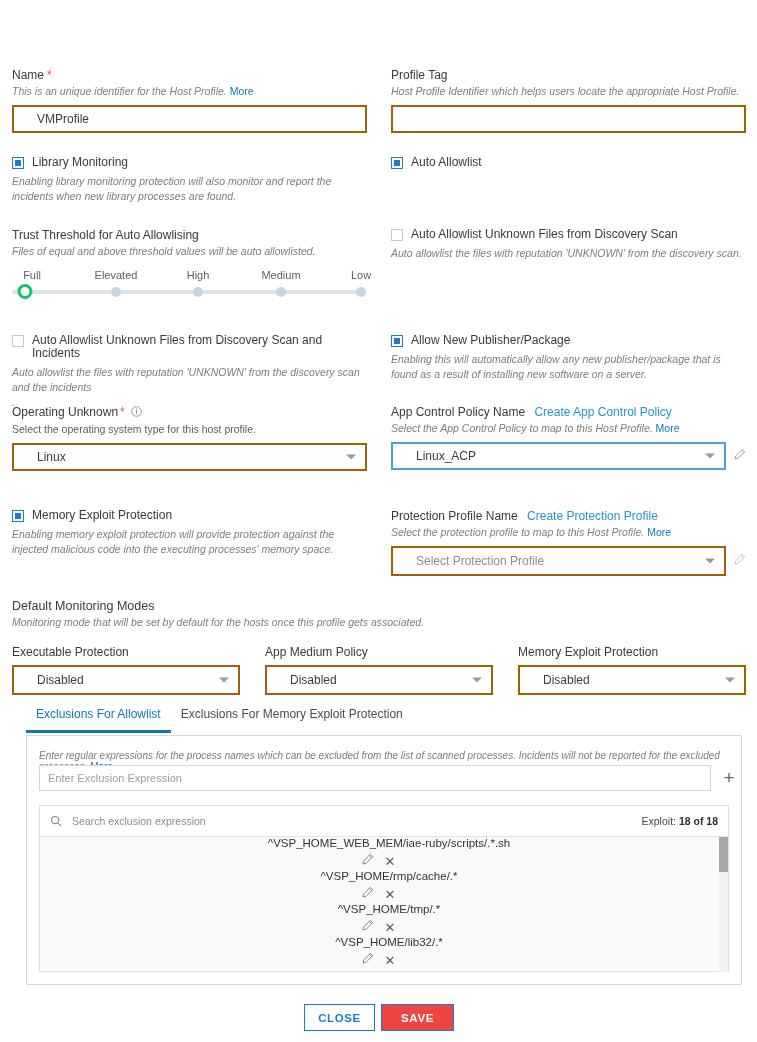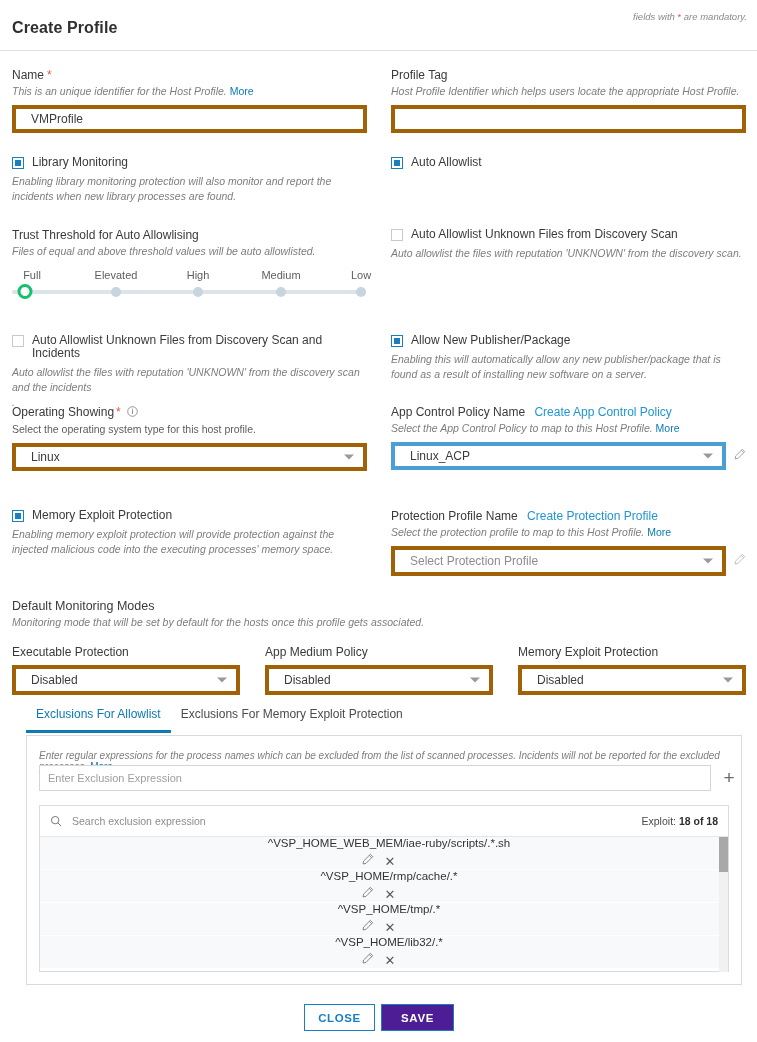--- a/index.html
+++ b/index.html
@@ -37,24 +37,24 @@
   }
   .field-desc {
     font-size: 10.5px; color:#7d7d7d; font-style:italic;
     line-height:1.45;
   }
   .link { color:#0b7ab5; font-style:normal; }
   .link-head { color:#2196d3; font-size:12px; }
 
   input.text-input, .select-box {
     width:100%; height:28px;
-    border:4px solid #a16207; background:#fff;
+    border:2px solid #a16207; background:#fff;
     font-family:"Liberation Sans", sans-serif;
     font-size:12px; color:#3c3c3c;
-    padding:0 15px; outline:none;
+    padding:0 23px; outline:none;
   }
   input.text-input::placeholder { color:#b0b0b0; }
   .select-box {
     position:relative; display:flex; align-items:center;
     cursor:pointer; user-select:none;
   }
   .select-box.focused { border-color:#4a9fd4; }
   .select-box .caret {
     position:absolute; right:9px; top:50%; transform:translateY(-50%);
     width:0;height:0;border-left:5px solid transparent;border-right:5px solid transparent;
@@ -166,32 +166,28 @@
   }
   .btn {
     position:absolute; top:1004px; height:27px;
     font-size:11.5px; font-weight:bold; letter-spacing:.6px;
     display:flex; align-items:center; justify-content:center; cursor:pointer;
   }
   .btn-close {
     left:304px; width:71px; border:1px solid #1a7fc1; color:#1a7fc1; background:#fff;
   }
   .btn-save {
-    left:381px; width:73px; background:#4c1d95; color:#fff; border:1px solid #1a7fc1;
+    left:381px; width:73px; background:#ef4444; color:#fff; border:1px solid #1a7fc1;
   }
 </style>
 </head>
 <body>
 
 <div class="page">
 
-  <div class="header">
-    <div class="page-title">Create Profile</div>
-    <div class="mandatory-note"><span>fields with </span><span class="req">*</span><span> are mandatory.</span></div>
-  </div>
 
   <div class="abs" style="left:12px; top:68px; width:355px;">
     <div class="field-label"><span>Name</span><span class="req" style="margin-left:3px;">*</span></div>
     <div class="field-desc" style="margin-bottom:6px;"><span>This is an unique identifier for the Host Profile.</span>
       <span class="link">More</span></div>
     <input class="text-input" value="VMProfile" style="">
   </div>
 
   <div class="abs" style="left:391px; top:68px; width:355px;">
     <div class="field-label">Profile Tag</div>
@@ -254,21 +250,21 @@
   <div class="abs" style="left:391px; top:334px; width:355px;">
     <div class="cb-row">
       <span class="cbx checked"></span>
       <span class="cb-label">Allow New Publisher/Package</span>
     </div>
     <div class="field-desc" style="margin-top:5px;">Enabling this will automatically allow any new publisher/package that is found as a result of installing new software on a server.</div>
   </div>
 
   <div class="abs" style="left:12px; top:405px; width:355px;">
     <div class="field-label">
-      <span>Operating Showing</span><span class="req" style="margin-left:2px;">*</span>
+      <span>Operating Unknown</span><span class="req" style="margin-left:2px;">*</span>
       <span style="display:inline-block;vertical-align:-1px;margin-left:3px;">
         <svg width="11" height="11" viewBox="0 0 11 11">
           <circle cx="5.5" cy="5.5" r="4.8" fill="none" stroke="#8c8c8c" stroke-width="0.9"></circle>
           <rect x="5" y="4.2" width="1" height="3.6" fill="#8c8c8c"></rect>
           <rect x="5" y="2.6" width="1" height="1" fill="#8c8c8c"></rect>
         </svg>
       </span>
     </div>
     <div class="field-desc" style="margin-bottom:6px;font-style:normal;color:#5d5d5d;">Select the operating system type for this host profile.</div>
     <div class="select-box">

